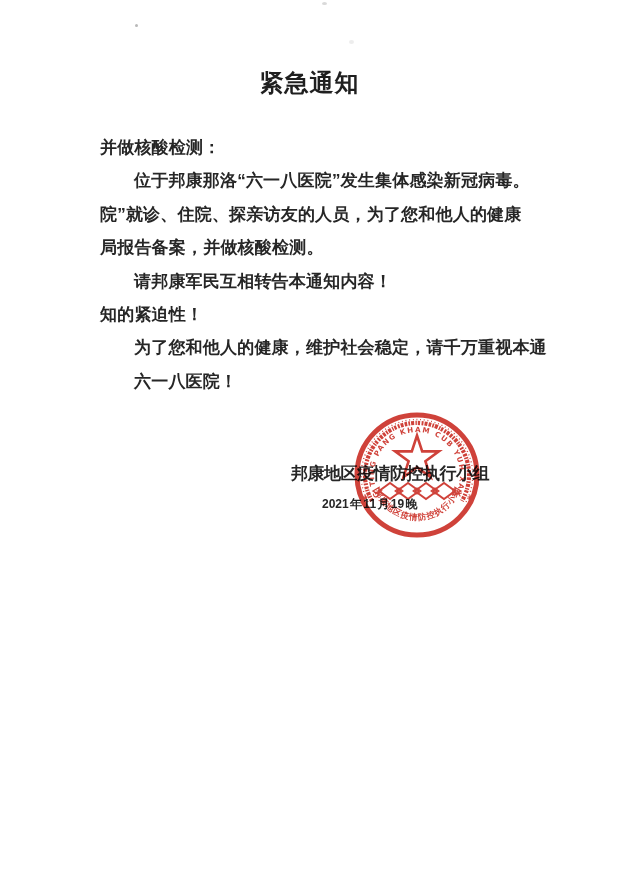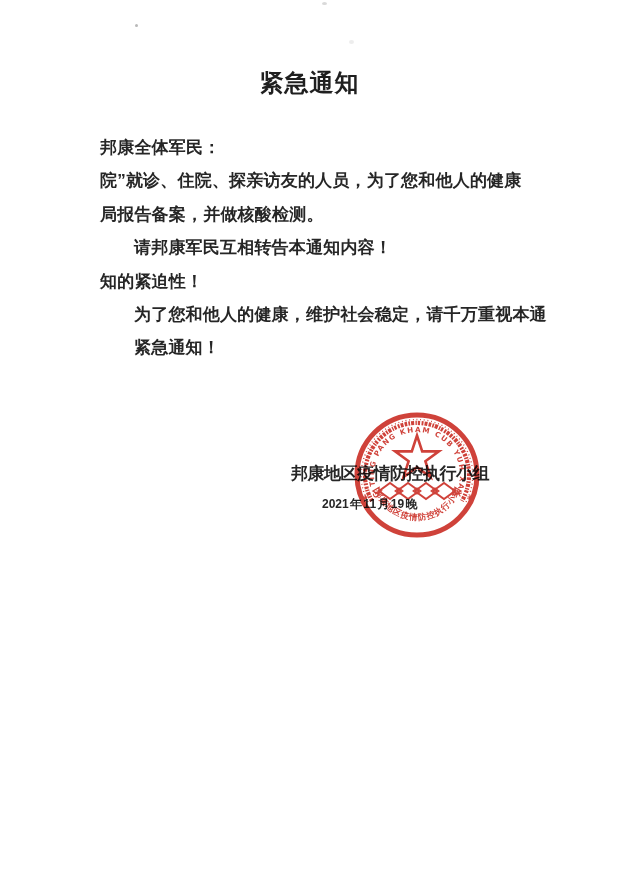--- a/index.html
+++ b/index.html
@@ -45,27 +45,28 @@
   .speck.s3{left:349px;top:40px;width:5px;height:4px;opacity:.25;}
 </style>
 </head>
 <body>
 
 <div class="page">
 
   <div class="title">紧急通知</div>
 
   <div class="body-text">
-    <div class="line">邦康全体军民：</div>
+    <div class="line">并做核酸检测：</div>
+    <div class="line ind">位于邦康那洛“六一八医院”发生集体感染新冠病毒。</div>
     <div class="line">院”就诊、住院、探亲访友的人员，为了您和他人的健康</div>
     <div class="line">局报告备案，并做核酸检测。</div>
     <div class="line ind">请邦康军民互相转告本通知内容！</div>
     <div class="line">知的紧迫性！</div>
     <div class="line ind">为了您和他人的健康，维护社会稳定，请千万重视本通</div>
-    <div class="line ind">紧急通知！</div>
+    <div class="line ind">六一八医院！</div>
   </div>
 
   <div class="sig">邦康地区疫情防控执行小组</div>
   <div class="date">2021 年 11 月 19 晚</div>
 
   <svg class="seal" viewBox="-70 -70 140 140" xmlns="http://www.w3.org/2000/svg">
     <g stroke="#c9271e" fill="none">
 
       <circle cx="0" cy="0" r="60" stroke-width="5"></circle>
 

